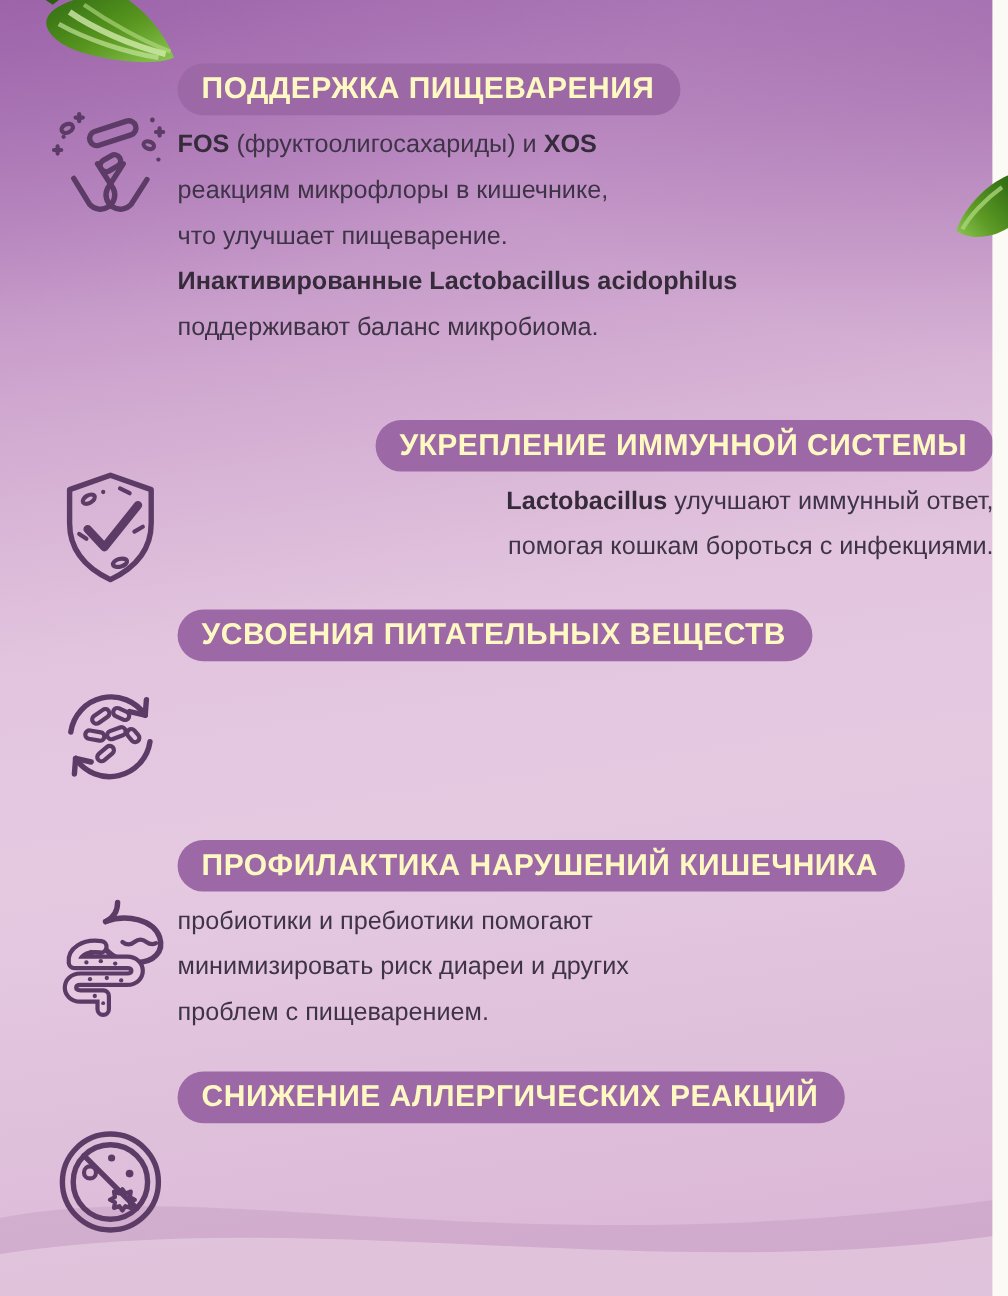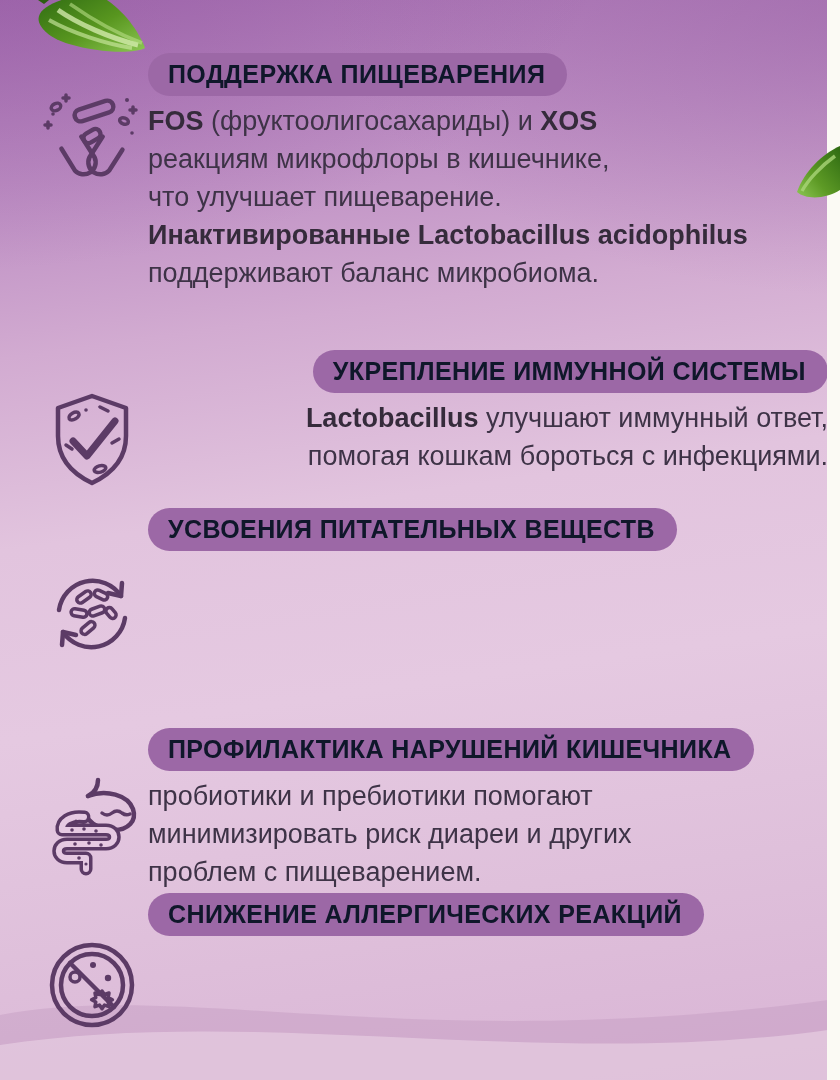--- a/index.html
+++ b/index.html
@@ -21,40 +21,40 @@
       radial-gradient(120% 50% at 105% 0%, rgba(148,92,162,.45) 0%, rgba(148,92,162,0) 55%),
       linear-gradient(172deg, var(--bg-top) 0%, #bd8ec3 16%, #d2abd1 30%, var(--bg-mid) 46%, #e5c9e1 62%, #dfc0db 80%, var(--bg-bot) 100%);
   }
   .edge-strip{position:absolute;top:0;right:0;width:13px;height:100%;background:var(--edge);z-index:5;}
   .waves{position:absolute;left:0;bottom:0;width:828px;height:120px;z-index:1;}
   .leaf{position:absolute;z-index:6;}
   .leaf-tl{left:14px;top:-4px;width:132px;height:62px;}
   .leaf-r{right:0;top:146px;width:46px;height:62px;}
 
   .benefit{position:absolute;left:0;width:828px;z-index:3;}
-  .s1{top:53px;} .s2{top:350px;text-align:right;} .s3{top:508px;text-decoration:underline;} .s4{top:700px;margin-top:28px;} .s5{top:893px;}
+  .s1{top:53px;} .s2{top:350px;text-align:right;} .s3{top:508px;text-decoration:underline;} .s4{top:700px;} .s5{top:893px;}
 
   .icon-col{position:absolute;left:42px;width:100px;height:100px;}
   .s1 .icon-col{top:38px;} .s2 .icon-col{top:40px;} .s3 .icon-col{top:56px;}
   .s4 .icon-col{top:48px;} .s5 .icon-col{top:42px;}
   .icon-col svg{width:100%;height:100%;}
   .ic{stroke:var(--icon);fill:none;stroke-width:4.5;stroke-linecap:round;stroke-linejoin:round;}
   .ic-thin{stroke:var(--icon);fill:none;stroke-width:3.5;stroke-linecap:round;stroke-linejoin:round;}
   .ic-fill{fill:var(--icon);stroke:none;}
   .ic-bg{stroke:#e6cae2;fill:none;stroke-width:6;stroke-linecap:round;stroke-linejoin:round;}
   .ic-fat{stroke:var(--icon);fill:none;stroke-width:13;stroke-linecap:round;stroke-linejoin:round;}
   .ic-check{stroke:var(--icon);fill:none;stroke-width:7;stroke-linecap:round;stroke-linejoin:round;}
 
   .text-col{margin-left:148px;width:680px;}
   .pill{
-    display:inline-block;background:var(--pill);color:#0f172a;
+    display:inline-block;background:var(--pill);color:#fef9c3;
     font-size:25px;font-weight:700;letter-spacing:.4px;line-height:1;
     padding:9px 22px 9px 20px;border-radius:22px;white-space:nowrap;
   }
-  .body-text{margin-top:6px;color:var(--ink);font-size:27px;}
+  .body-text{margin-top:6px;color:var(--ink);font-size:21px;}
   .body-text .line{line-height:38px;white-space:nowrap;}
   .body-text .b{font-weight:700;color:#352b3b;}
 </style>
 </head>
 <body>
 
 <div class="canvas">
 
   <svg class="waves" viewBox="0 0 828 120" preserveAspectRatio="none">
     <path d="M0,55 C180,20 420,95 828,40 L828,120 L0,120 Z" fill="#c39bc2" opacity="0.45"></path>

